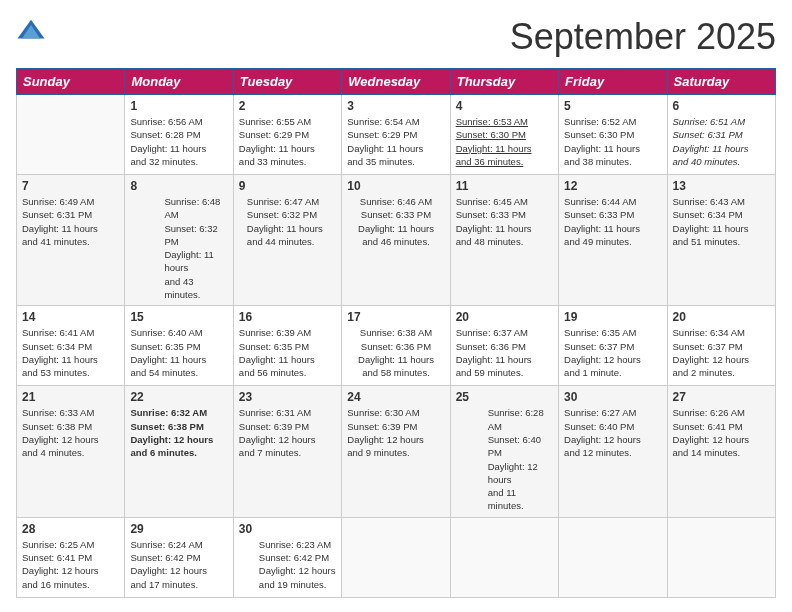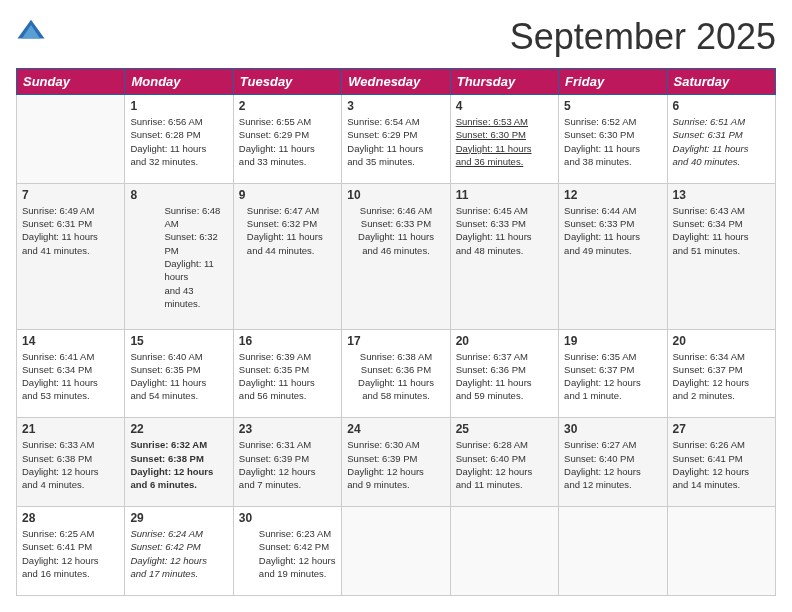--- a/index.html
+++ b/index.html
@@ -303,21 +303,21 @@
           </td>
           <td>
             <span class="day-num">24</span>
             <div class="day-info" style="white-space: pre-line;">Sunrise: 6:30 AM
 Sunset: 6:39 PM
 Daylight: 12 hours
 and 9 minutes.</div>
           </td>
           <td>
             <span class="day-num">25</span>
-            <div class="day-info" style="white-space: pre-line;">Sunrise: 6:28 AM
+            <div class="day-info" style="white-space: pre-line; margin-left: 32px;">Sunrise: 6:28 AM
 Sunset: 6:40 PM
 Daylight: 12 hours
 and 11 minutes.</div>
           </td>
           <td>
             <span class="day-num">30</span>
             <div class="day-info" style="white-space: pre-line;">Sunrise: 6:27 AM
 Sunset: 6:40 PM
 Daylight: 12 hours
 and 12 minutes.</div>
@@ -333,21 +333,21 @@
         <tr>
           <td>
             <span class="day-num">28</span>
             <div class="day-info" style="white-space: pre-line;">Sunrise: 6:25 AM
 Sunset: 6:41 PM
 Daylight: 12 hours
 and 16 minutes.</div>
           </td>
           <td>
             <span class="day-num">29</span>
-            <div class="day-info" style="white-space: pre-line; font-style: italic;">Sunrise: 6:24 AM
+            <div class="day-info" style="white-space: pre-line;">Sunrise: 6:24 AM
 Sunset: 6:42 PM
 Daylight: 12 hours
 and 17 minutes.</div>
           </td>
           <td>
             <span class="day-num">30</span>
             <div class="day-info" style="white-space: pre-line; margin-left: 20px;">Sunrise: 6:23 AM
 Sunset: 6:42 PM
 Daylight: 12 hours
 and 19 minutes.</div>

